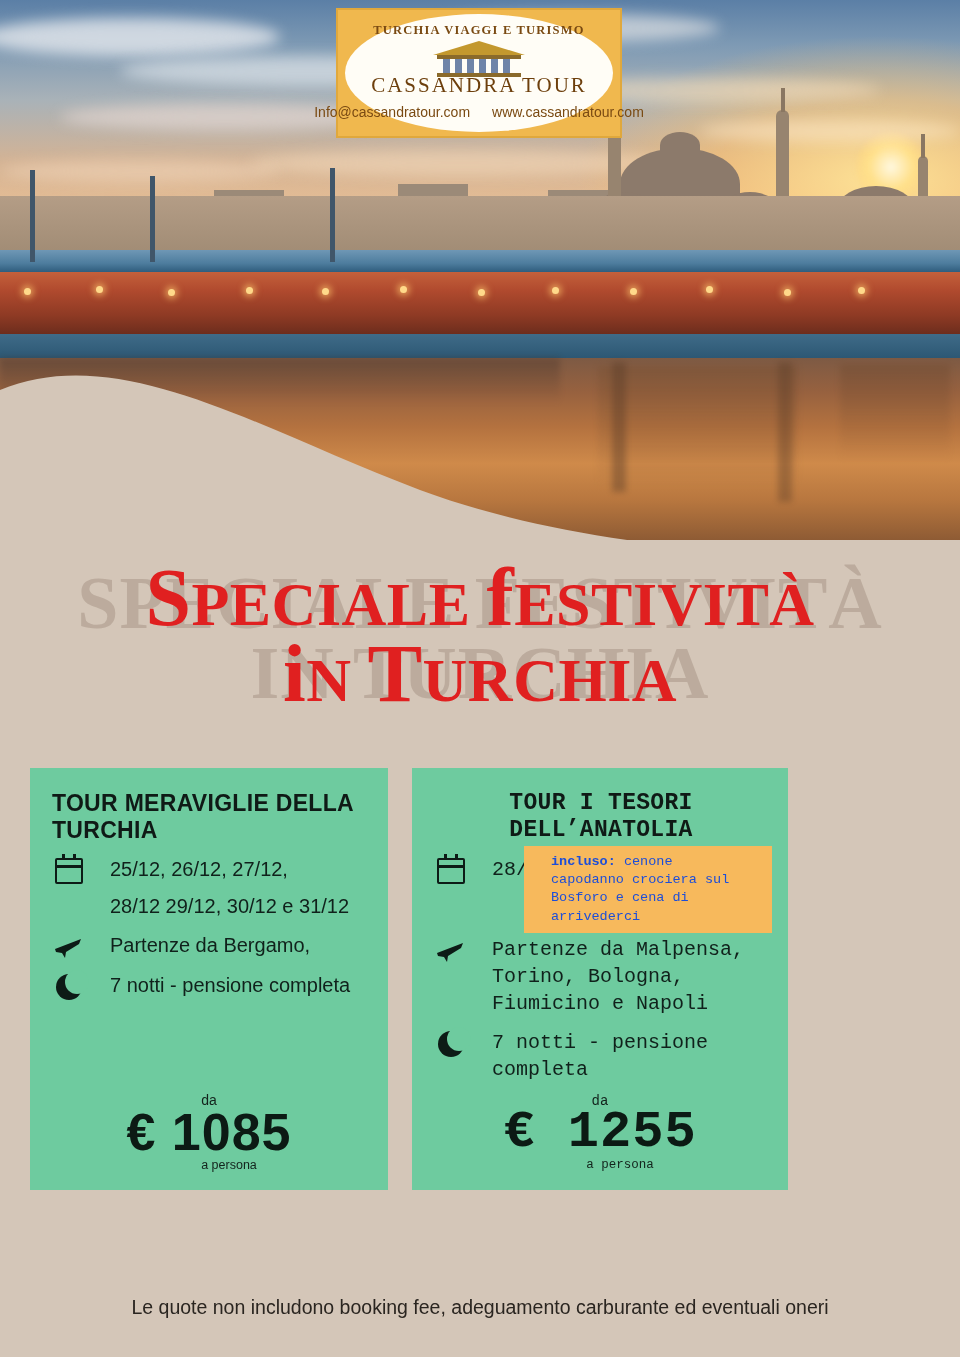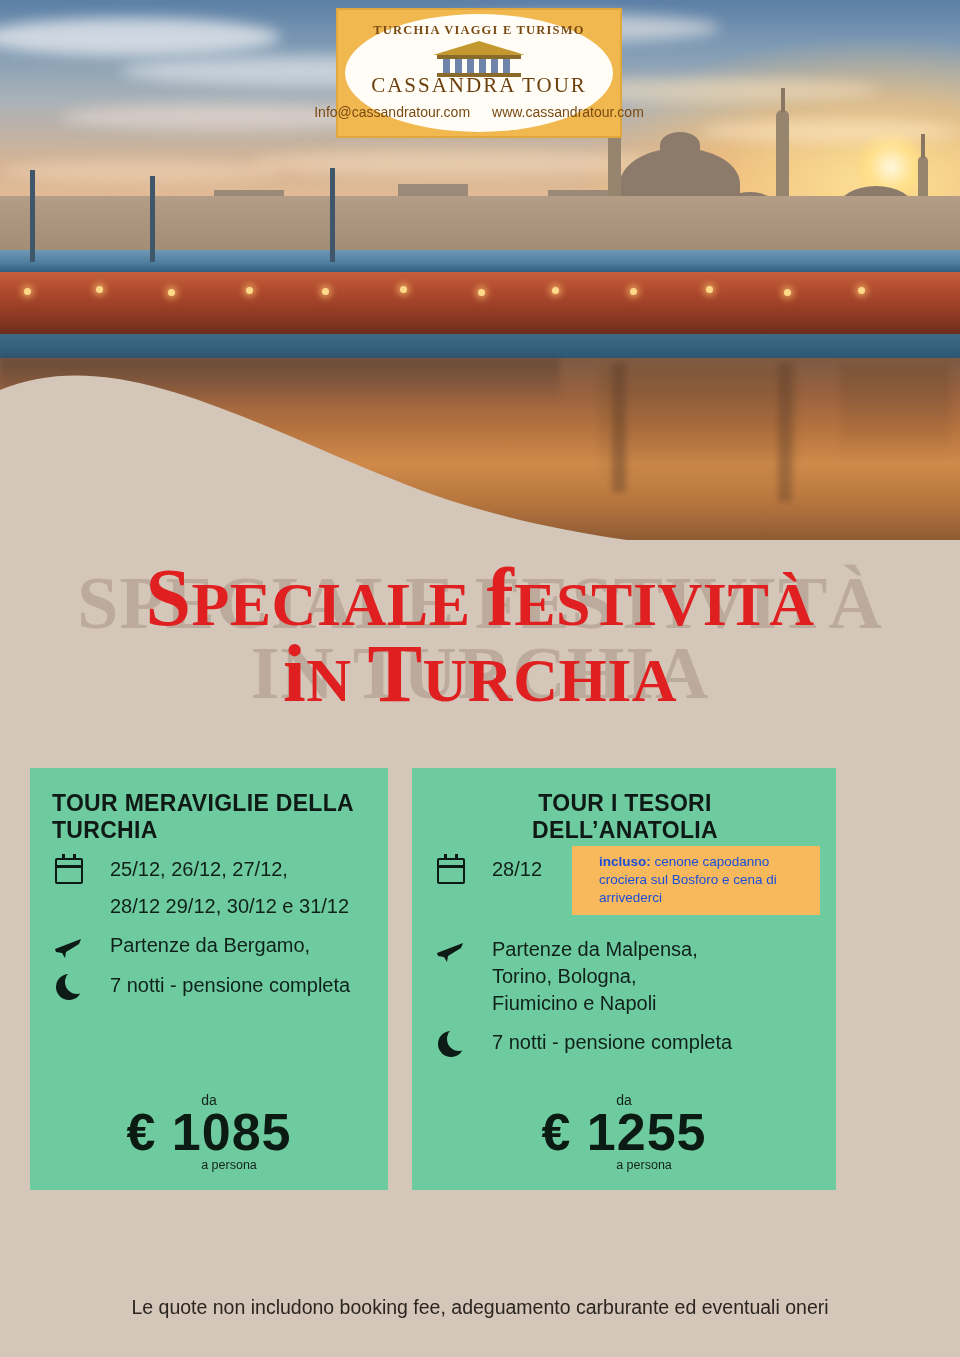--- a/index.html
+++ b/index.html
@@ -173,21 +173,21 @@
   .cards {
     position: absolute; left: 30px; top: 768px; width: 900px;
     display: flex; gap: 24px;
   }
   .card {
     background: #6ecb9f;
     padding: 22px 20px 14px 22px;
     position: relative;
   }
   .card.left { width: 358px; height: 422px; }
-  .card.right { width: 424px; height: 422px; }
+  .card.right { width: 376px; height: 422px; font-family: Liberation Mono, monospace; }
 
   .card-title {
     font-weight: 700;
     font-size: 23px;
     color: #0f1a16;
     letter-spacing: 0.3px;
     line-height: 1.18;
     margin-bottom: 10px;
   }
   .card.right .card-title { text-align: center; }

